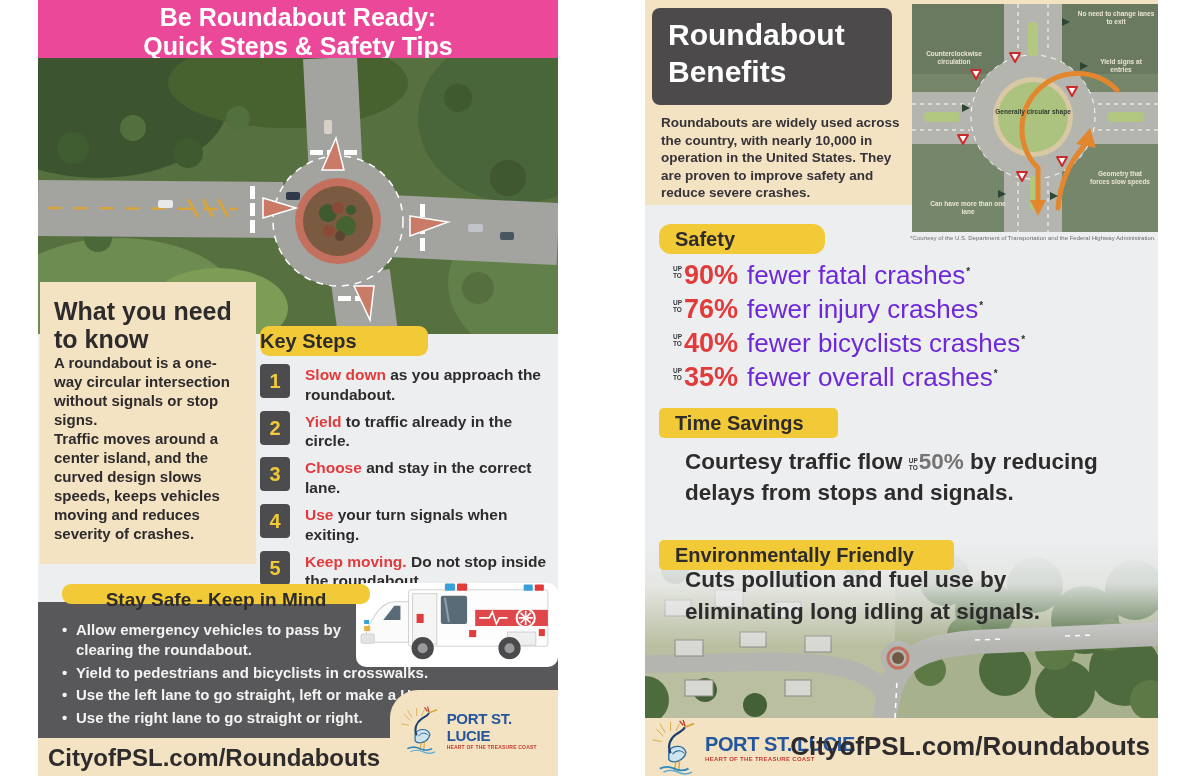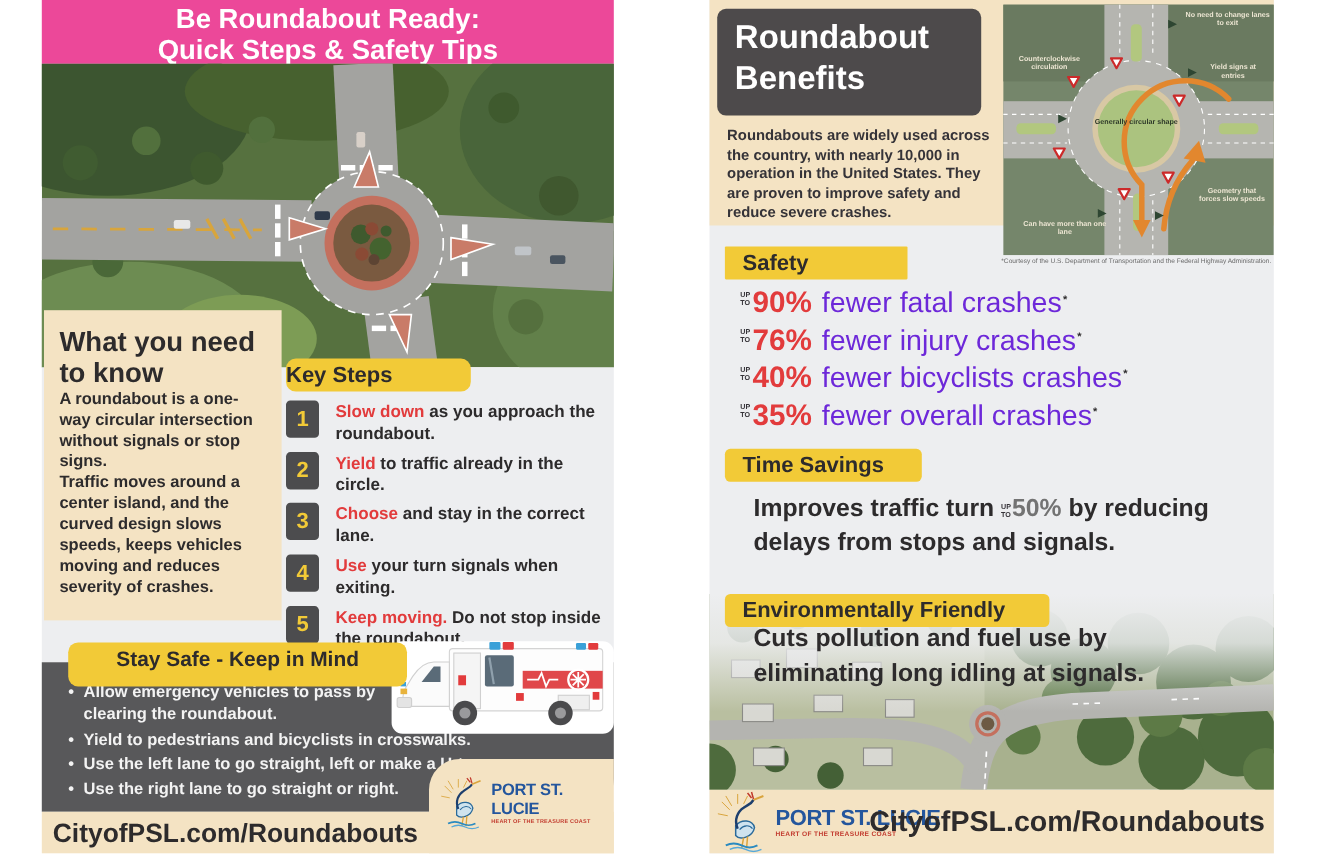--- a/index.html
+++ b/index.html
@@ -26,21 +26,21 @@
   .badge{position:absolute;background:#f2ca37;color:#2d2b2c;font-weight:700;
     box-sizing:border-box;z-index:2;}
   .key-badge{left:222px;top:326px;width:168px;height:30px;border-radius:9px;font-size:20px;
     line-height:30px;padding-left:0;}
   .steps{position:absolute;left:222px;top:364px;width:300px;}
   .step{display:flex;margin-bottom:6px;}
   .step-num{flex:0 0 30px;height:34px;background:#4c4c4e;border-radius:4px;color:#f2ca37;
     font-size:20px;font-weight:700;text-align:center;line-height:34px;margin-right:15px;}
   .step-text{font-size:15.5px;line-height:1.28;font-weight:700;color:#2d2b2c;padding-top:1px;}
   .step-text .lead{color:#e23b3c;}
-  .ss-badge{left:24px;top:584px;width:308px;height:40px;border-radius:9px;font-size:19px;
+  .ss-badge{left:24px;top:584px;width:308px;height:20px;border-radius:9px;font-size:19px;
     line-height:32px;text-align:center;z-index:4;}
   .bullets{position:absolute;left:22px;top:620px;width:480px;margin:0;padding:0;
     list-style:none;z-index:3;}
   .bullets li{color:#f3f3f3;font-weight:700;font-size:15px;line-height:1.32;
     padding-left:16px;position:relative;margin-bottom:3px;}
   .bullets li::before{content:"\2022";position:absolute;left:2px;}
   .bullets li:first-child{max-width:318px;}
   .amb-card{position:absolute;left:318px;top:583px;width:202px;height:84px;background:#ffffff;
     border-radius:10px;z-index:3;}
   .logo-card{position:absolute;left:352px;top:690px;width:168px;height:86px;background:#f4e3c3;
@@ -56,21 +56,21 @@
     border-radius:8px;color:#fff;font-size:30px;font-weight:700;line-height:1.22;
     padding:9px 0 0 16px;box-sizing:border-box;z-index:2;}
   .rp-intro{position:absolute;left:16px;top:114px;width:254px;font-size:13.5px;font-weight:700;
     line-height:1.3;color:#353338;z-index:2;}
   .rp-diagram{position:absolute;left:267px;top:4px;width:246px;height:228px;z-index:2;}
   .dlabel{position:absolute;font-size:6.5px;line-height:1.3;color:#ece5d2;font-weight:700;
     text-align:center;}
   #lbl-shape{color:#2f3a2a;}
   .rp-caption{position:absolute;left:260px;top:235px;width:256px;font-size:6px;color:#6a6a6a;
     text-align:center;z-index:2;}
-  .safety-badge{left:14px;top:224px;height:30px;border-radius:1px;font-size:20px;
+  .safety-badge{left:14px;top:224px;height:30px;border-radius:12px;font-size:20px;
     line-height:30px;padding:0 90px 0 16px;}
   .time-badge{left:14px;top:408px;height:30px;border-radius:5px;font-size:20px;
     line-height:30px;padding:0 34px 0 16px;}
   .env-badge{left:14px;top:540px;height:30px;border-radius:5px;font-size:20px;
     line-height:30px;padding:0 40px 12px 16px;}
   .stats{position:absolute;left:28px;top:260px;width:478px;z-index:2;}
   .stat{display:flex;align-items:baseline;height:34px;}
   .upto{display:inline-flex;flex-direction:column;font-size:6.5px;line-height:1.05;
     color:#353338;font-weight:700;margin-right:2px;align-self:center;margin-top:-8px;}
   .stat .value{font-size:27px;font-weight:700;color:#e23b3c;margin-right:9px;}
@@ -401,21 +401,21 @@
           <span>TO</span>
         </span>
       <span class="value">35%</span>
       <span class="stext">fewer overall crashes</span>
       <span class="note">*</span>
     </div>
   </div>
 
   <div class="badge time-badge">Time Savings</div>
 
-  <div class="time-text"><span>Improves traffic turn </span><span class="upto">
+  <div class="time-text"><span>Courtesy traffic flow </span><span class="upto">
         <span>UP</span>
         <span>TO</span>
       </span><span class="value">50%</span><span> by reducing delays from stops and signals.</span></div>
 
   <div class="badge env-badge">Environmentally Friendly</div>
 
   <div class="env-text">Cuts pollution and fuel use by eliminating long idling at signals.</div>
 
   <div class="rp-footer">
     <div class="logo">

